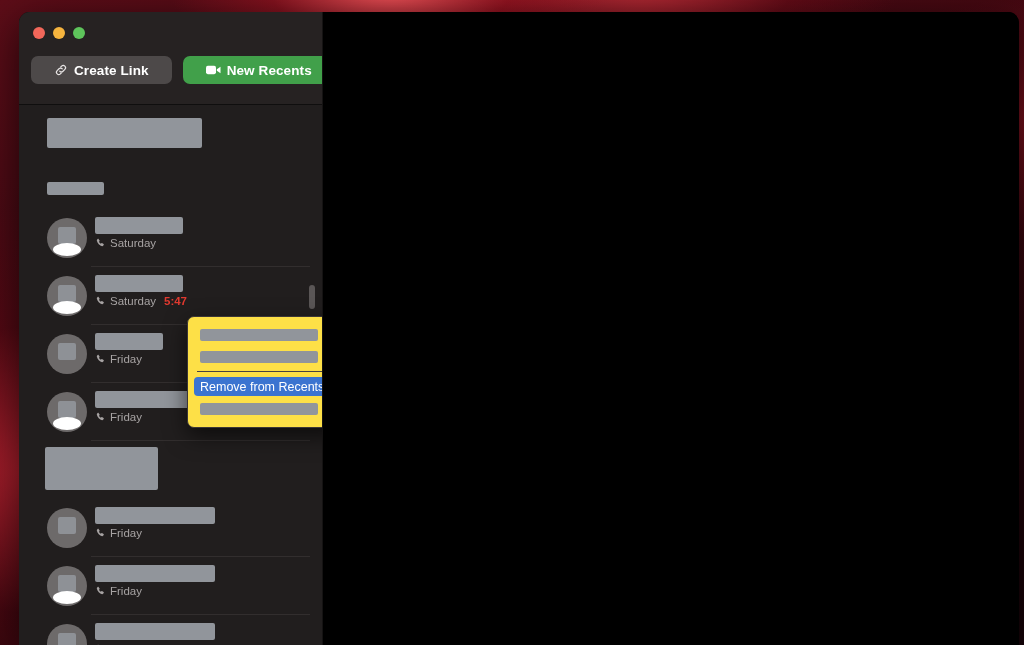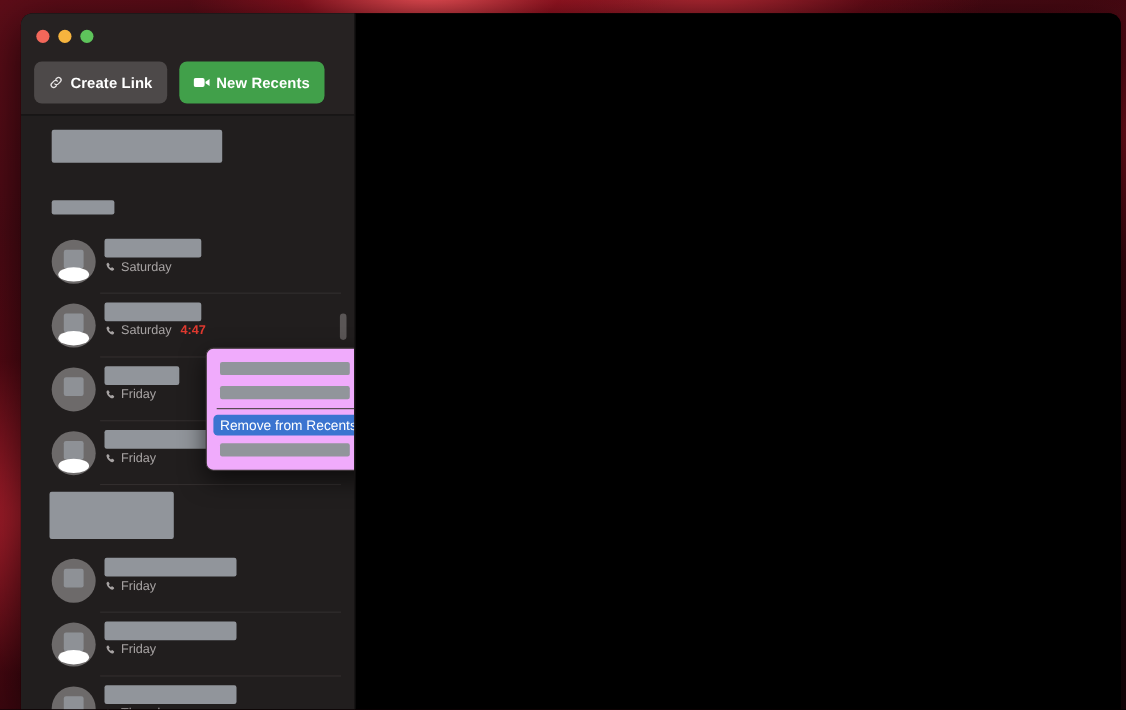--- a/index.html
+++ b/index.html
@@ -96,22 +96,22 @@
     top: 44px;
     display: flex;
     gap: 11px;
     align-items: center;
   }
   .btn {
     display: inline-flex;
     align-items: center;
     justify-content: center;
     gap: 6px;
-    height: 38px;
-    padding: 0 13px;
+    height: 28px;
+    padding: 0 23px;
     border-radius: 7px;
     font-size: 13.5px;
     font-weight: 700;
     color: #ffffff;
     border: none;
     white-space: nowrap;
     letter-spacing: 0.1px;
     font-family: "Liberation Sans", sans-serif;
   }
   .btn-link { background: #4d4949; }
@@ -242,21 +242,21 @@
     font-family: "Liberation Sans", sans-serif;
     white-space: nowrap;
   }
 
   
   #context-menu {
     position: absolute;
     left: 168px;
     top: 211px;
     width: 154px;
-    background: #f0abfc;
+    background: #fde047;
     border: 1px solid #3b3636;
     border-radius: 7px;
     padding: 5px 0 6px 0;
     box-shadow: 0 8px 22px rgba(0,0,0,0.6);
     box-sizing: border-box;
   }
   .menu-item {
     height: 19px;
     margin: 3px 6px;
     display: flex;
@@ -435,21 +435,21 @@
               <span class="phone-icon">
                 <svg width="10" height="10" viewBox="0 0 16 16" fill="#a7a3a3">
                   <path d="M4.3 1.6c.5-.4 1.2-.3 1.6.2l1.4 2c.3.5.2 1.1-.2 1.5l-.8.7c.6 1.4 1.8 2.6 3.2 3.2l.7-.8c.4-.4 1-.5 1.5-.2l2 1.4c.5.4.6 1.1.2 1.6l-1 1.2c-.4.5-1 .7-1.6.6C7.6 12.3 3.7 8.4 2.9 4 2.8 3.4 3 2.8 3.5 2.4z"></path>
                 </svg>
               </span>
               <span>Thursday</span>
             </div>
           </div>
         </div>
 
-      <div class="missed-time">4:47</div>
+      <div class="missed-time">5:47</div>
 
       <div id="scrollbar-thumb"></div>
 
       <div id="context-menu">
           <div class="menu-item">
             <span class="redact-bar" style="width: 118px;"></span>
           </div>
           <div class="menu-item">
             <span class="redact-bar" style="width: 118px;"></span>
           </div>

